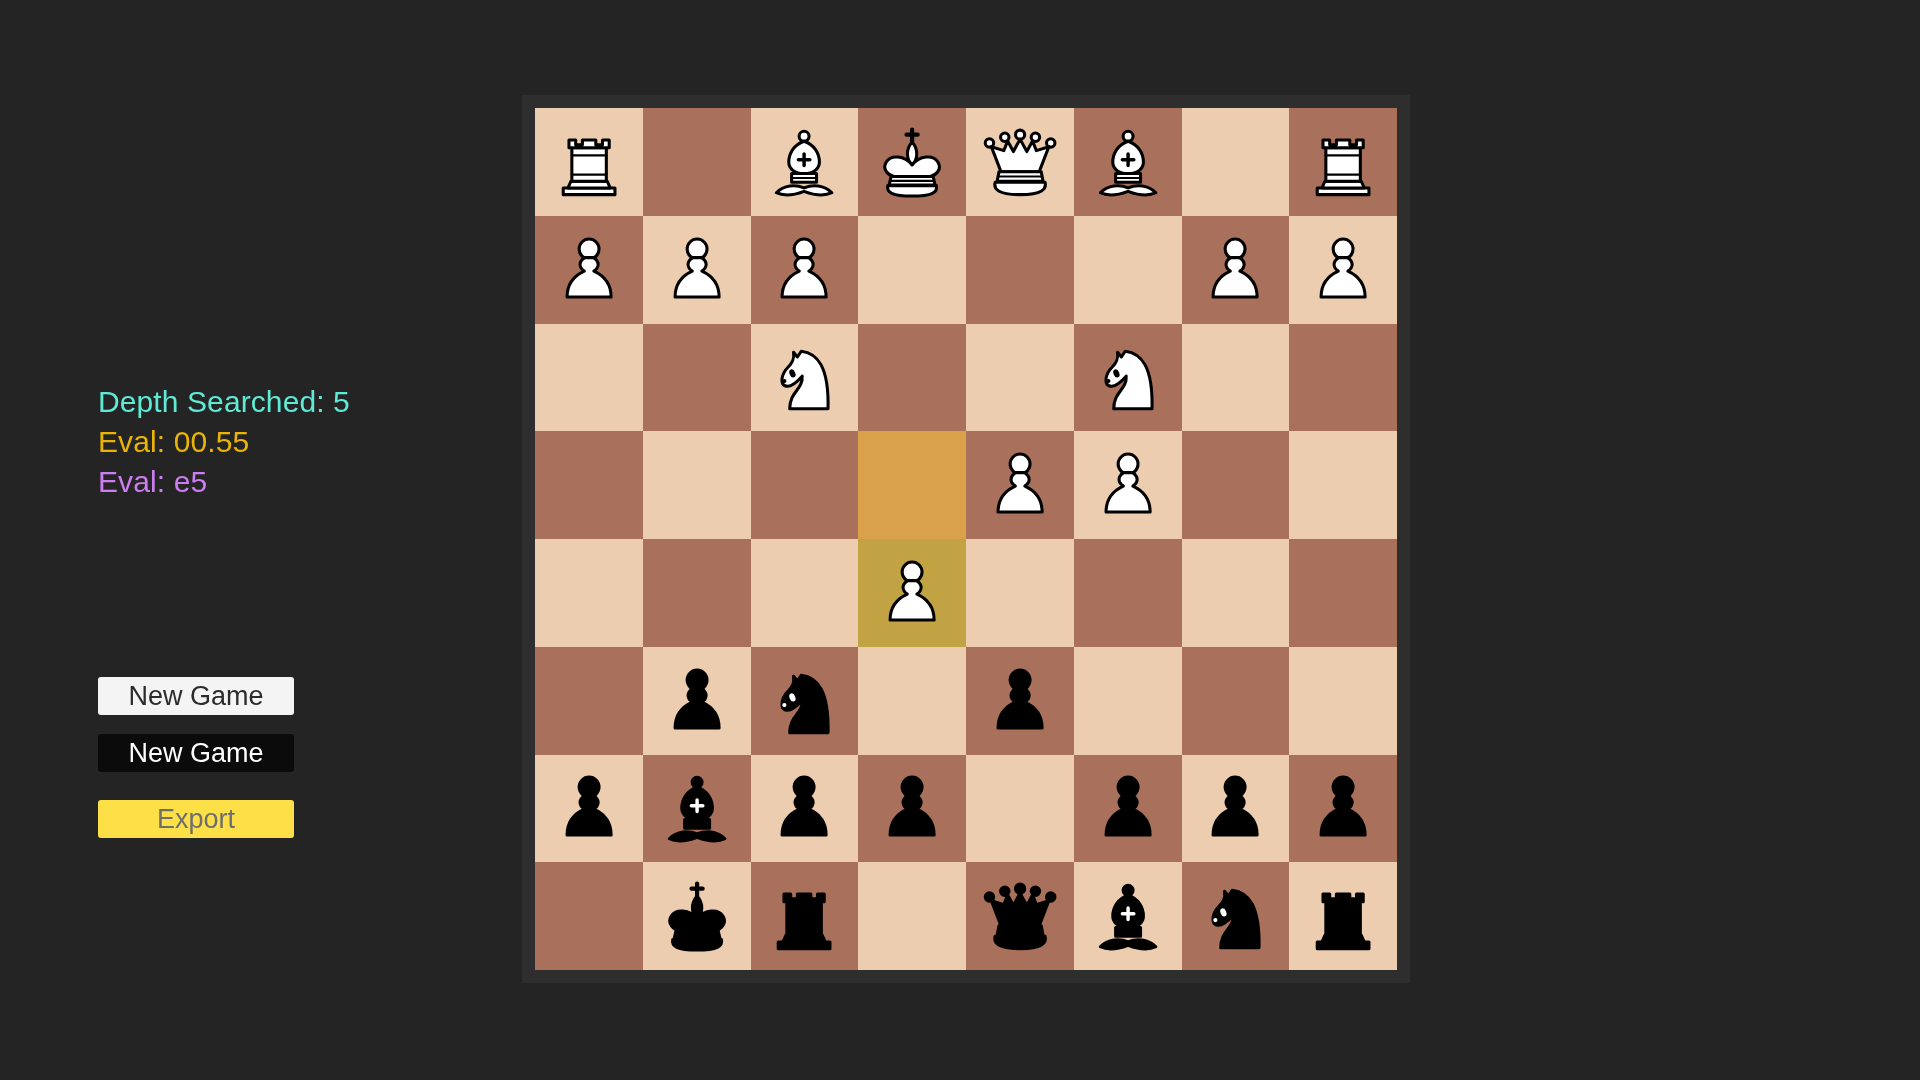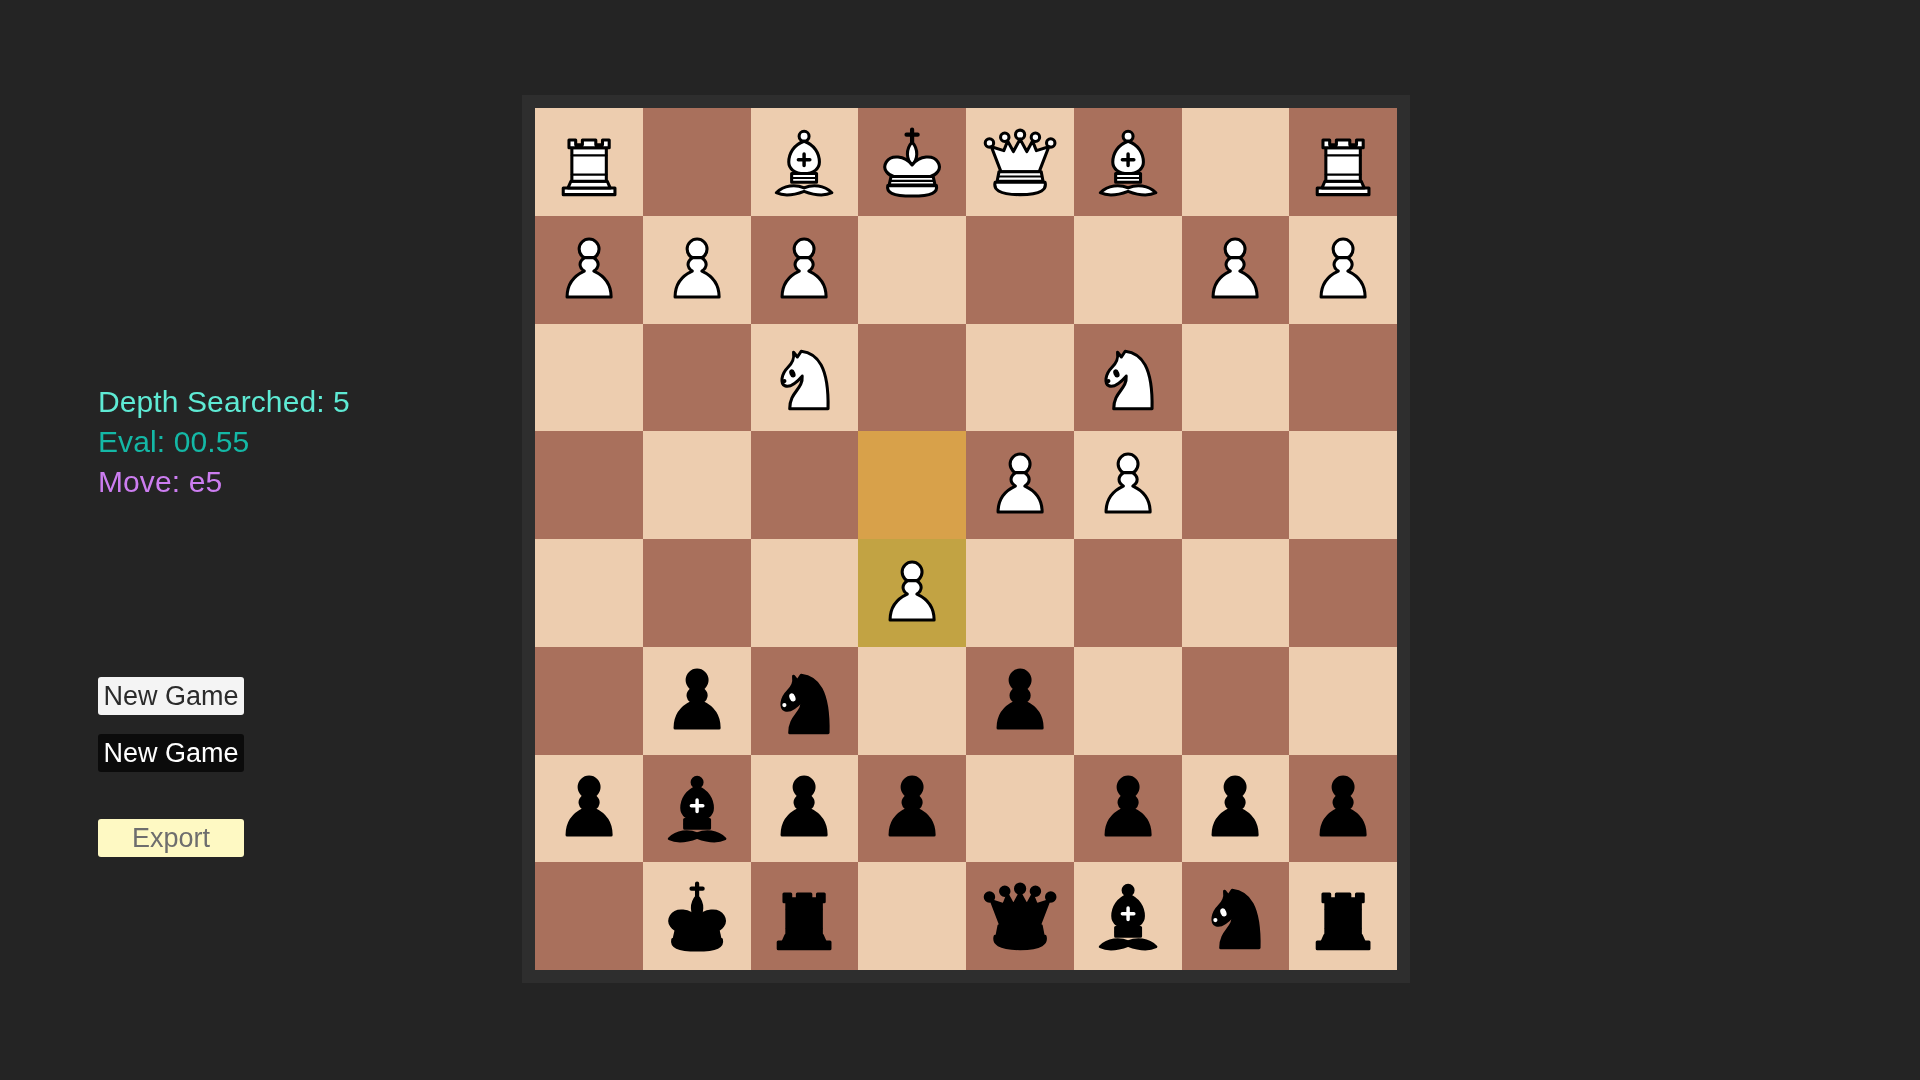--- a/index.html
+++ b/index.html
@@ -32,44 +32,44 @@
   #btn-stack {
     position: absolute;
     left: 98px;
     top: 677px;
     display: flex;
     flex-direction: column;
     align-items: flex-start;
   }
   .btn {
     display: block;
-    width: 146px;
+    width: 196px;
     height: 38px;
     line-height: 36px;
     text-align: center;
     font-size: 27px;
     font-family: "Liberation Sans", sans-serif;
     border: none;
     border-radius: 3px;
     padding: 0;
     cursor: pointer;
   }
   .btn-light {
     background: #f4f4f4;
     color: #2b2b2b;
   }
   .btn-dark {
     background: #0b0b0b;
     color: #ffffff;
     margin-top: 19px;
   }
   .btn-disabled {
-    background: #fef9c3;
+    background: #fde047;
     color: #6e6e6e;
-    margin-top: 47px;
+    margin-top: 28px;
     cursor: default;
   }
 
   
   #board-frame {
     position: absolute;
     left: 522px;
     top: 95px;
     width: 888px;
     height: 888px;
@@ -105,22 +105,22 @@
   }
   .piece svg { width: 80%; height: 80%; display: block; }
 </style>
 </head>
 <body>
 
 <div id="app">
 
   <div id="side-panel">
     <div class="info-line" style="color:#5eead4">Depth Searched: 5</div>
-    <div class="info-line" style="color:#14b8a6">Eval: 00.55</div>
-    <div class="info-line" style="color:#cc7df0">Move: e5</div>
+    <div class="info-line" style="color:#eab308">Eval: 00.55</div>
+    <div class="info-line" style="color:#cc7df0">Eval: e5</div>
   </div>
 
   <div id="btn-stack">
     <button class="btn btn-light">New Game</button>
     <button class="btn btn-dark">New Game</button>
     <button class="btn btn-disabled">Export</button>
   </div>
 
   <div id="board-frame">
     <div id="board">

